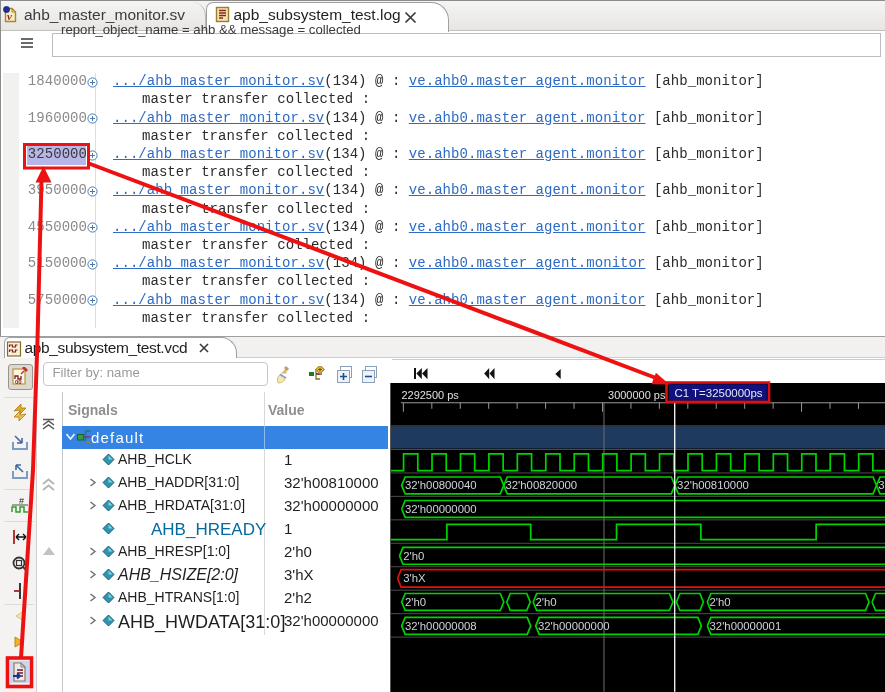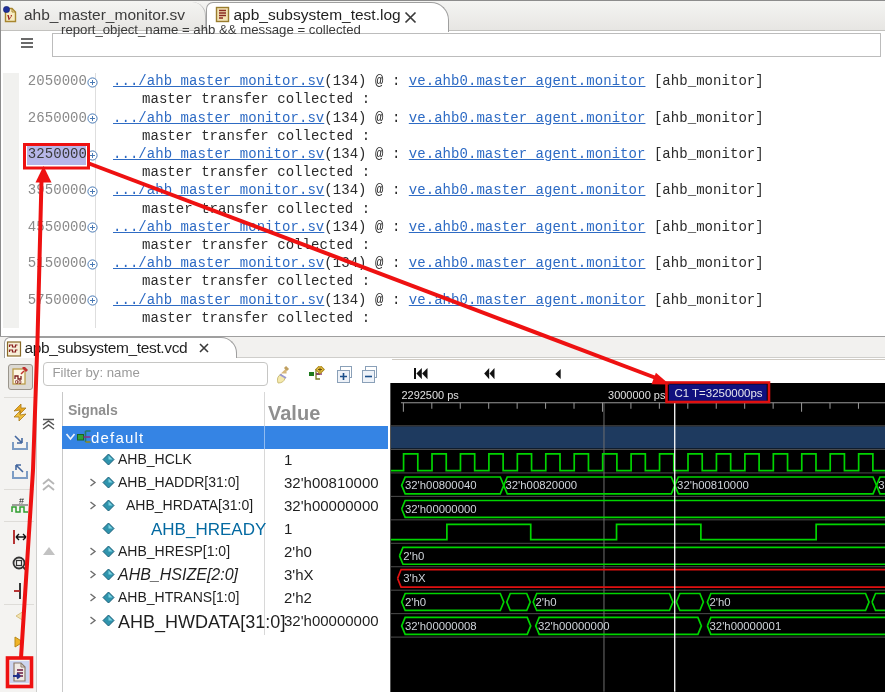--- a/index.html
+++ b/index.html
@@ -32,26 +32,26 @@
 
 <svg style="position:absolute;left:21px;top:38px;" width="12" height="11" viewBox="0 0 12 11">
 <path d="M 0,1 H 12 M 0,5 H 12 M 0,9 H 12" stroke="#3a3a3a" stroke-width="1.7"></path>
   </svg>
 <div style="position:absolute;left:52px;top:33px;width:829px;height:24px;background:#fff;border:1px solid #bcbcbc;"></div>
 <div style="position:absolute;left:61px;top:22px;font-size:13.2px;color:#3a3a3a;">report_object_name = ahb &amp;&amp; message = collected</div>
 
 <div style="position:absolute;left:3px;top:73px;width:16px;height:255px;background:#f1f1ef;"></div>
 <div style="position:absolute;left:95px;top:73px;width:1px;height:255px;background:#dedede;"></div>
 <div style="position:absolute;left:27px;top:146.2px;width:59px;height:19px;background:#b6b6e8;"></div>
-<div class="gn" style="top:73.2px;"><span>2050000</span></div>
+<div class="gn" style="top:73.2px;"><span>1840000</span></div>
 <svg class="fold" style="left:87px;top:76.7px;" width="11" height="11" viewBox="0 0 11 11">
     <circle cx="5.5" cy="5.5" r="4.6" fill="#fff" stroke="#4a7ab5" stroke-width="1"></circle>
     <path d="M 3,5.5 H 8 M 5.5,3 V 8" stroke="#4a7ab5" stroke-width="1"></path>
   </svg>
-<div class="gn" style="top:109.6px;"><span>2650000</span></div>
+<div class="gn" style="top:109.6px;"><span>1960000</span></div>
 <svg class="fold" style="left:87px;top:113.1px;" width="11" height="11" viewBox="0 0 11 11">
     <circle cx="5.5" cy="5.5" r="4.6" fill="#fff" stroke="#4a7ab5" stroke-width="1"></circle>
     <path d="M 3,5.5 H 8 M 5.5,3 V 8" stroke="#4a7ab5" stroke-width="1"></path>
   </svg>
 <div class="gn" style="top:146.0px;"><span style="color:#3a3a3a;">3250000</span></div>
 <svg class="fold" style="left:87px;top:149.5px;" width="11" height="11" viewBox="0 0 11 11">
     <circle cx="5.5" cy="5.5" r="4.6" fill="#fff" stroke="#4a7ab5" stroke-width="1"></circle>
     <path d="M 3,5.5 H 8 M 5.5,3 V 8" stroke="#4a7ab5" stroke-width="1"></path>
   </svg>
 <div class="gn" style="top:182.4px;"><span>3950000</span></div>
@@ -191,21 +191,21 @@
 <rect x="4.5" y="0.5" width="11" height="11" fill="#fff" stroke="#8aa0b8" stroke-width="1"></rect>
 <rect x="1.5" y="4.5" width="12" height="12" fill="#eef2f8" stroke="#8aa0b8" stroke-width="1"></rect>
 <path d="M 7.5,7 v7 M 4,10.5 h7" stroke="#1c4f8a" stroke-width="1.6"></path>
   </svg>
 <svg style="position:absolute;left:361px;top:366px;" width="17" height="17" viewBox="0 0 17 17">
 <rect x="4.5" y="0.5" width="11" height="11" fill="#fff" stroke="#8aa0b8" stroke-width="1"></rect>
 <rect x="1.5" y="4.5" width="12" height="12" fill="#eef2f8" stroke="#8aa0b8" stroke-width="1"></rect>
 <path d="M 4,10.5 h7" stroke="#1c4f8a" stroke-width="1.6"></path>
   </svg>
 <div style="position:absolute;left:68px;top:401.5px;font-size:14px;font-weight:bold;color:#8f8f8f;">Signals</div>
-<div style="position:absolute;left:268px;top:401.5px;font-size:20px;font-weight:bold;color:#8f8f8f;">Value</div>
+<div style="position:absolute;left:268px;top:401.5px;font-size:14px;font-weight:bold;color:#8f8f8f;">Value</div>
 <div style="position:absolute;left:62px;top:426.1px;width:326px;height:22.7px;background:#3584e4;"></div>
 <div style="position:absolute;left:264px;top:426.1px;width:1px;height:22.7px;background:rgba(255,255,255,0.45);"></div>
 <svg style="position:absolute;left:64.5px;top:432px;" width="11" height="9" viewBox="0 0 11 9">
     <path d="M 1.5,2 L 5.5,7 L 9.5,2" fill="none" stroke="#ecf2fa" stroke-width="1.7"></path>
   </svg>
 <svg style="position:absolute;left:76.5px;top:429px;" width="14" height="15" viewBox="0 0 14 15">
     <rect x="0.5" y="5.5" width="6" height="5.5" fill="#2fa03a" stroke="#1b6422" stroke-width="1"></rect>
     <path d="M 8.5,2 h5 M 8.5,2 v11" stroke="#257a68" stroke-width="1.6" fill="none"></path>
     <path d="M 6.5,8 h7" stroke="#8a2f8a" stroke-width="1.6"></path>
     <path d="M 8.5,13 h5" stroke="#8a8a25" stroke-width="1.6"></path>
@@ -226,21 +226,21 @@
   </svg>
 <div style="position:absolute;left:118px;top:474.4px;font-size:14px;color:#1f1f1f;">AHB_HADDR[31:0]</div>
 <div style="position:absolute;left:284px;top:474.1px;font-size:15px;color:#1f1f1f;">32'h00810000</div>
 <svg style="position:absolute;left:87px;top:500px;" width="11" height="11" viewBox="0 0 11 11">
     <path d="M 3.5,2 L 8,5.5 L 3.5,9" fill="none" stroke="#6e6e6e" stroke-width="1.4"></path>
   </svg>
 <svg style="position:absolute;left:102px;top:499px;" width="13" height="13" viewBox="0 0 13 13">
     <polygon points="6.5,1 12,6.5 6.5,12 1,6.5" fill="#2f94ad" stroke="#1c607a" stroke-width="1"></polygon>
     <polygon points="6.5,2.4 10.6,6.5 6.5,6.5" fill="#7fd4e4"></polygon>
   </svg>
-<div style="position:absolute;left:118px;top:497.4px;font-size:14px;color:#1f1f1f;margin-left:8px;">AHB_HRDATA[31:0]</div>
+<div style="position:absolute;left:118px;top:497.4px;font-size:14px;color:#1f1f1f;">AHB_HRDATA[31:0]</div>
 <div style="position:absolute;left:284px;top:497.1px;font-size:15px;color:#1f1f1f;">32'h00000000</div>
 <svg style="position:absolute;left:102px;top:522px;" width="13" height="13" viewBox="0 0 13 13">
     <polygon points="6.5,1 12,6.5 6.5,12 1,6.5" fill="#2f94ad" stroke="#1c607a" stroke-width="1"></polygon>
     <polygon points="6.5,2.4 10.6,6.5 6.5,6.5" fill="#7fd4e4"></polygon>
   </svg>
 <div style="position:absolute;left:118px;top:520.4px;font-size:17px;color:#0369a1;margin-left:33px;">AHB_HREADY</div>
 <div style="position:absolute;left:284px;top:520.1px;font-size:15px;color:#1f1f1f;">1</div>
 <svg style="position:absolute;left:87px;top:546px;" width="11" height="11" viewBox="0 0 11 11">
     <path d="M 3.5,2 L 8,5.5 L 3.5,9" fill="none" stroke="#6e6e6e" stroke-width="1.4"></path>
   </svg>

